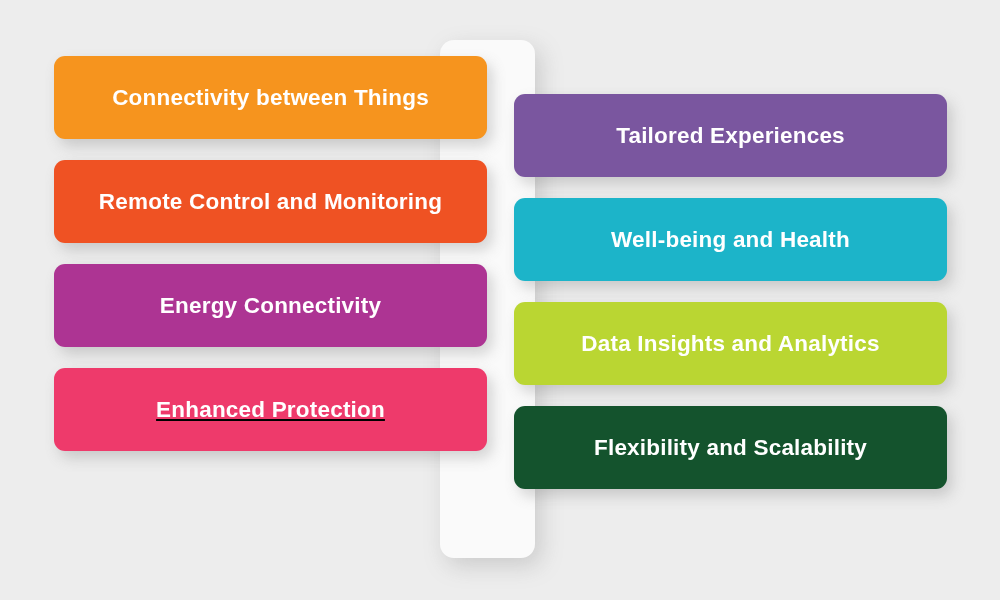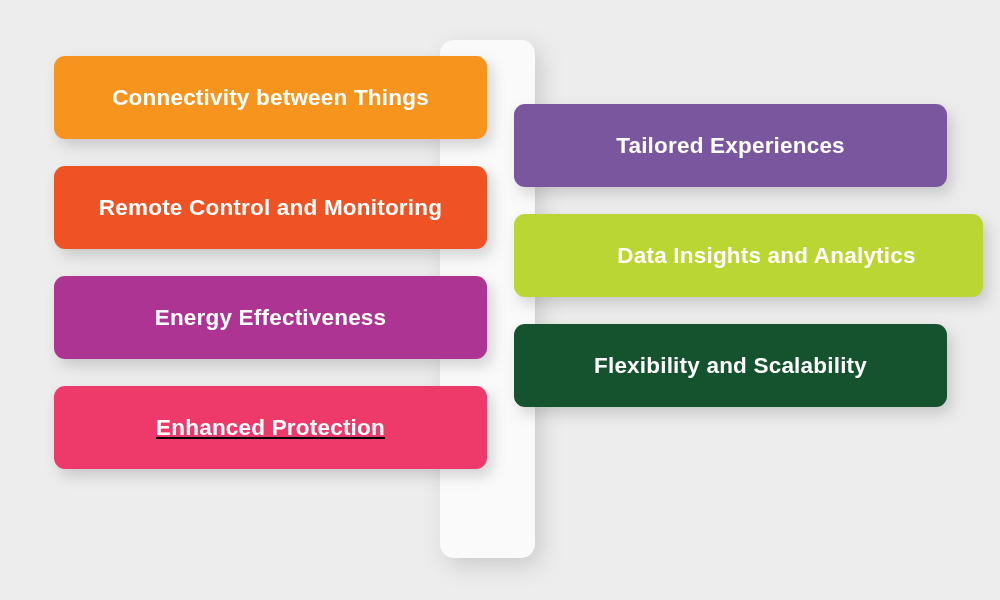--- a/index.html
+++ b/index.html
@@ -37,28 +37,28 @@
   .column {
     position: absolute;
     z-index: 2;
   }
   #left-column {
     left: 54px;
     top: 56px;
   }
   #right-column {
     left: 514px;
-    top: 104px;
+    top: 94px;
   }
 
   .bar {
     position: relative;
     width: 433px;
     height: 83px;
-    margin-bottom: 27px;
+    margin-bottom: 21px;
     border-radius: 11px;
     display: flex;
     align-items: center;
     justify-content: center;
     box-shadow: 5px 7px 14px rgba(120, 120, 120, 0.30);
   }
   .bar:last-child {
     margin-bottom: 0;
   }
 
@@ -81,32 +81,35 @@
   <div id="center-panel" style="background-color: rgb(250, 250, 250);"></div>
 
   <div class="column" id="left-column">
     <div class="bar" style="background-color: rgb(246, 148, 30);">
       <span class="bar-label">Connectivity between Things</span>
     </div>
     <div class="bar" style="background-color: rgb(239, 82, 35); align-items: center;">
       <span class="bar-label">Remote Control and Monitoring</span>
     </div>
     <div class="bar" style="background-color: rgb(173, 52, 147);">
-      <span class="bar-label">Energy Effectiveness</span>
+      <span class="bar-label">Energy Connectivity</span>
     </div>
     <div class="bar" style="background-color: rgb(238, 58, 107); text-decoration: underline;">
       <span class="bar-label">Enhanced Protection</span>
     </div>
   </div>
 
   <div class="column" id="right-column">
     <div class="bar" style="background-color: rgb(122, 86, 159);">
       <span class="bar-label">Tailored Experiences</span>
     </div>
-    <div class="bar" style="background-color: rgb(186, 214, 50); padding-left: 36px;">
+    <div class="bar" style="background-color: rgb(28, 180, 201);">
+      <span class="bar-label">Well-being and Health</span>
+    </div>
+    <div class="bar" style="background-color: rgb(186, 214, 50);">
       <span class="bar-label">Data Insights and Analytics</span>
     </div>
     <div class="bar" style="background-color: #14532d;">
       <span class="bar-label">Flexibility and Scalability</span>
     </div>
   </div>
 
 </div>
 
 </body></html>

